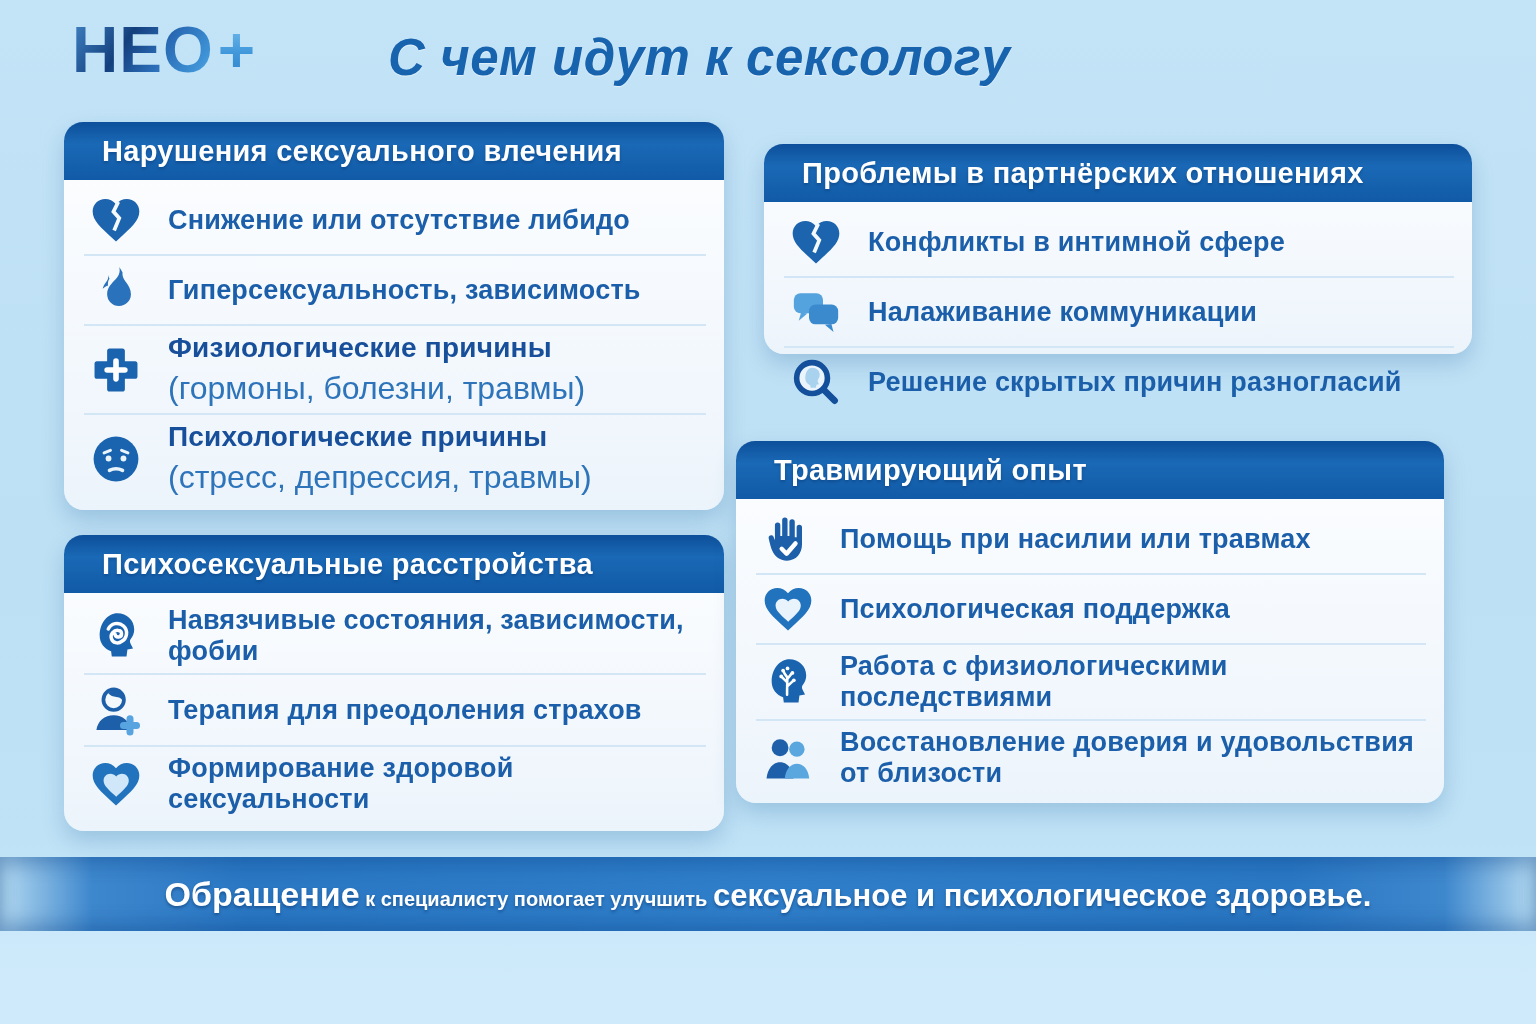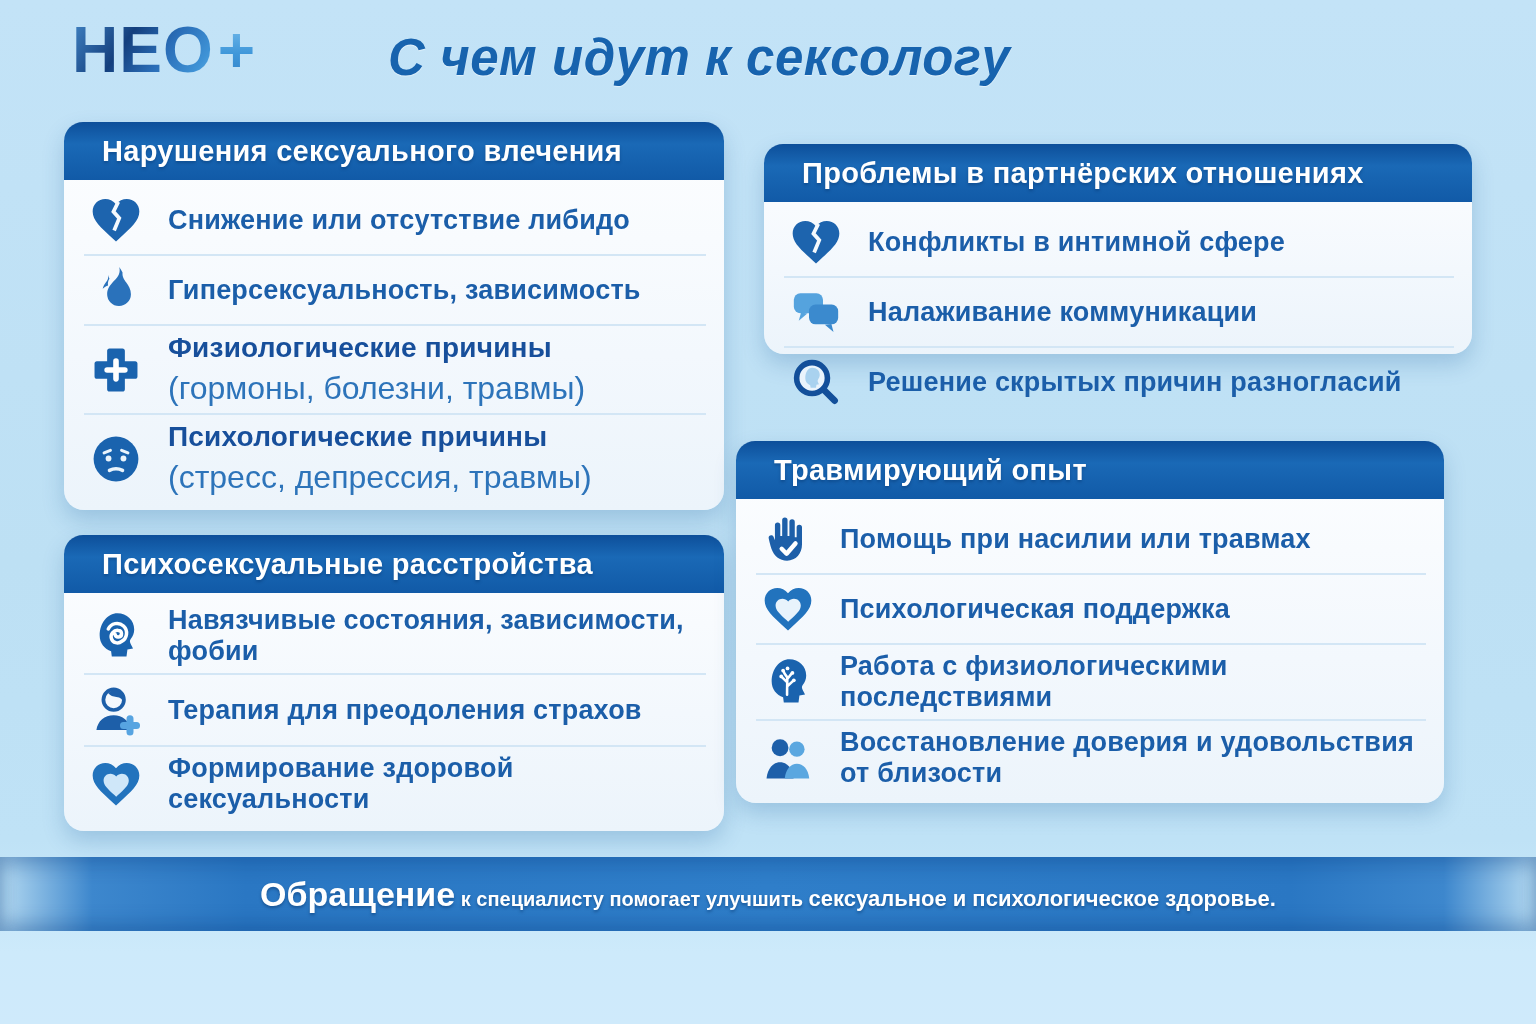--- a/index.html
+++ b/index.html
@@ -39,21 +39,21 @@
   #card-3{left:736px;top:441px;width:708px;height:362px;}
 
   
   .banner{position:absolute;left:0;top:857px;width:1536px;height:74px;
           display:flex;align-items:center;justify-content:center;
           background:linear-gradient(90deg,#b5daf1 0%,#3d87cd 6%,#2a77c3 16%,#2f7ec9 50%,#2a77c3 84%,#3d87cd 94%,#b5daf1 100%);
           box-shadow:inset 0 10px 16px rgba(12,70,140,.30), inset 0 -10px 16px rgba(12,70,140,.30);}
   .banner-text{color:#fff;text-shadow:0 2px 3px rgba(8,52,105,.5);white-space:nowrap;}
   .banner-lead{font-size:34px;font-weight:700;}
   .banner-mid{font-size:20px;font-weight:600;}
-  .banner-emph{font-size:22px;font-weight:700;}
+  .banner-emph{font-size:31px;font-weight:700;}
 </style>
 </head>
 <body>
 
 <div class="page">
 
   <div class="logo"><span class="logo-main">НЕО</span><span class="logo-plus">+</span></div>
   <div class="page-title">С чем идут к сексологу</div>
 
   <div class="card" id="card-0">

